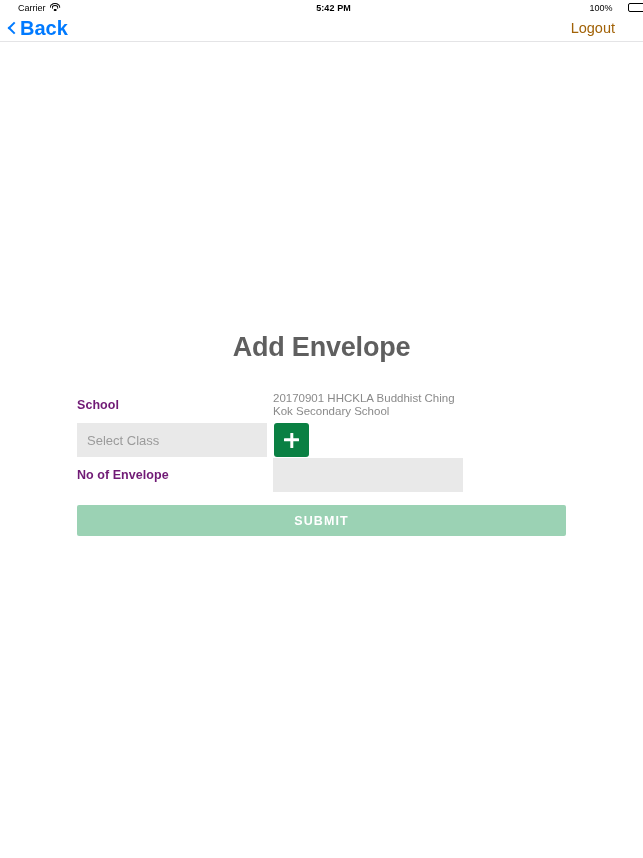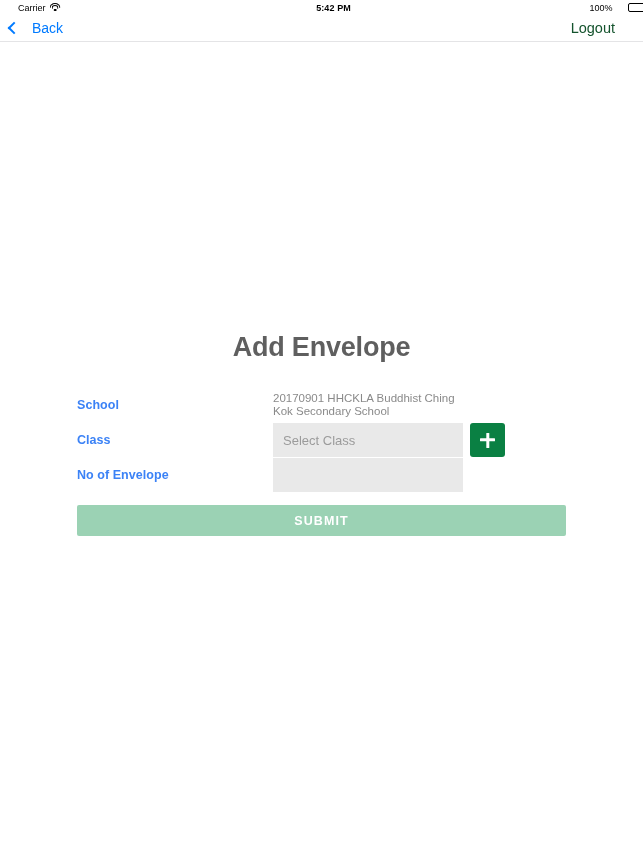--- a/index.html
+++ b/index.html
@@ -111,47 +111,48 @@
     background: #ffffff;
     border-bottom: 1px solid #e4e4e6;
     display: flex;
     align-items: center;
     justify-content: space-between;
     padding: 0 12px 0 8px;
   }
   .back-btn {
     display: flex;
     align-items: center;
-    gap: 14px;
+    gap: 2px;
     color: #007aff;
-    font-size: 14px;
+    font-size: 20px;
     cursor: pointer;
     background: none;
     border: none;
     font-family: "Liberation Sans", sans-serif;
     padding: 2px 4px 2px 2px;
+    font-weight: bold;
   }
   .chevron {
     display: inline-block;
     width: 8px;
     height: 13px;
     position: relative;
     flex: 0 0 auto;
   }
   .chevron::before {
     content: "";
     position: absolute;
     top: 50%; left: 55%;
     width: 7px; height: 7px;
     border-left: 2.2px solid #007aff;
     border-bottom: 2.2px solid #007aff;
     transform: translate(-50%, -50%) rotate(45deg);
   }
   .logout-btn {
-    color: #14532d;
+    color: #a16207;
     font-size: 14.5px;
     cursor: pointer;
     background: none;
     border: none;
     font-family: "Liberation Sans", sans-serif;
     padding: 2px 16px;
   }
 
   
   .content {
@@ -189,21 +190,21 @@
   }
   .form-row.row-school { height: 34px; }
   .form-row.row-class  { height: 34px; margin-top: 1px; }
   .form-row.row-count  { height: 34px; margin-top: 1px; }
 
   .field-label {
     width: 196px;
     flex: 0 0 196px;
     font-size: 12.5px;
     font-weight: bold;
-    color: #3b82f6;
+    color: #701a75;
     letter-spacing: 0.05px;
   }
 
   .static-value {
     font-size: 11.5px;
     color: #8a8a8a;
     line-height: 13.5px;
     width: 190px;
     white-space: pre-line;
   }
@@ -319,21 +320,20 @@
     <div class="page-title">Add Envelope</div>
 
     <div class="form">
 
       <div class="form-row row-school">
         <div class="field-label">School</div>
         <div class="static-value">20170901 HHCKLA Buddhist Ching Kok Secondary School</div>
       </div>
 
       <div class="form-row row-class">
-        <div class="field-label">Class</div>
         <input class="text-input" type="text" placeholder="Select Class" style="">
         <button class="add-btn">
           <span class="plus-icon"></span>
         </button>
       </div>
 
       <div class="form-row row-count">
         <div class="field-label">No of Envelope</div>
         <input class="text-input" type="text" placeholder="" style="">
       </div>

